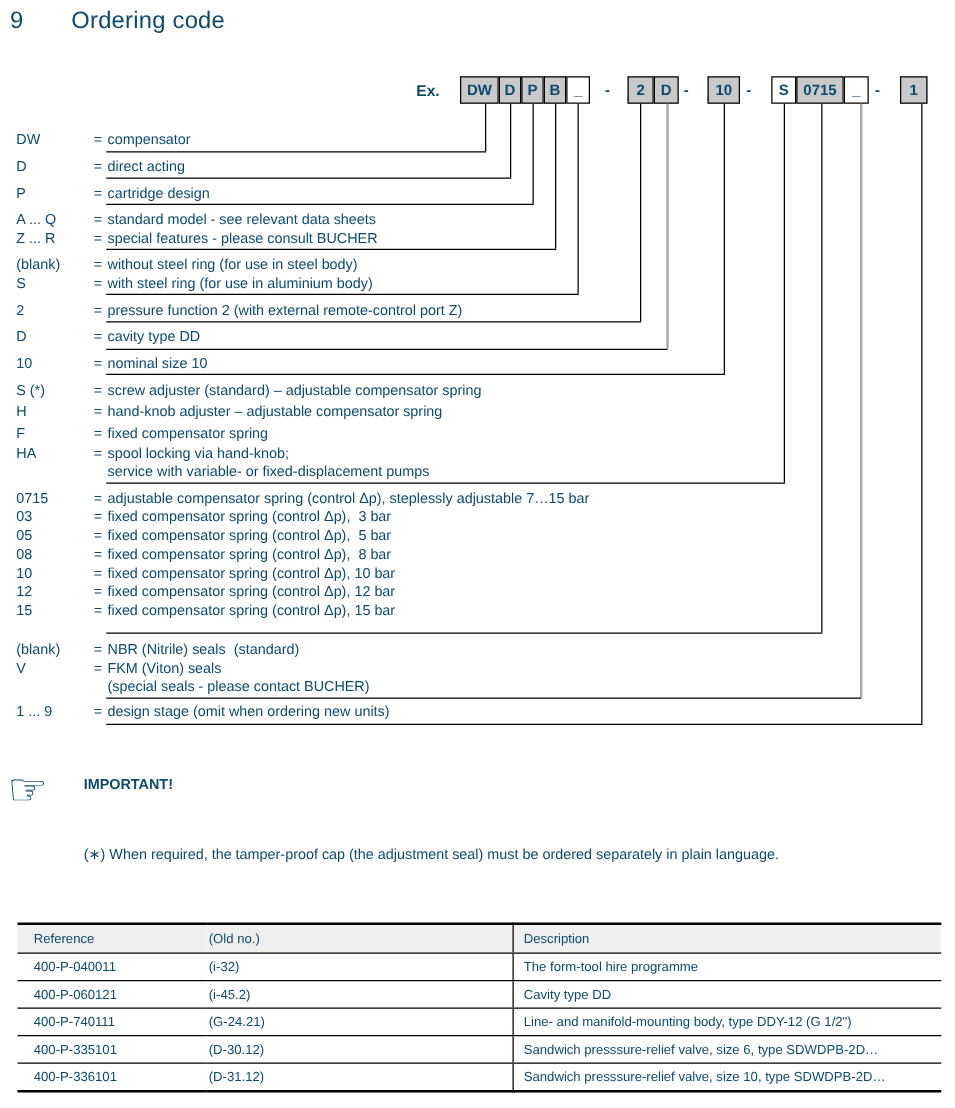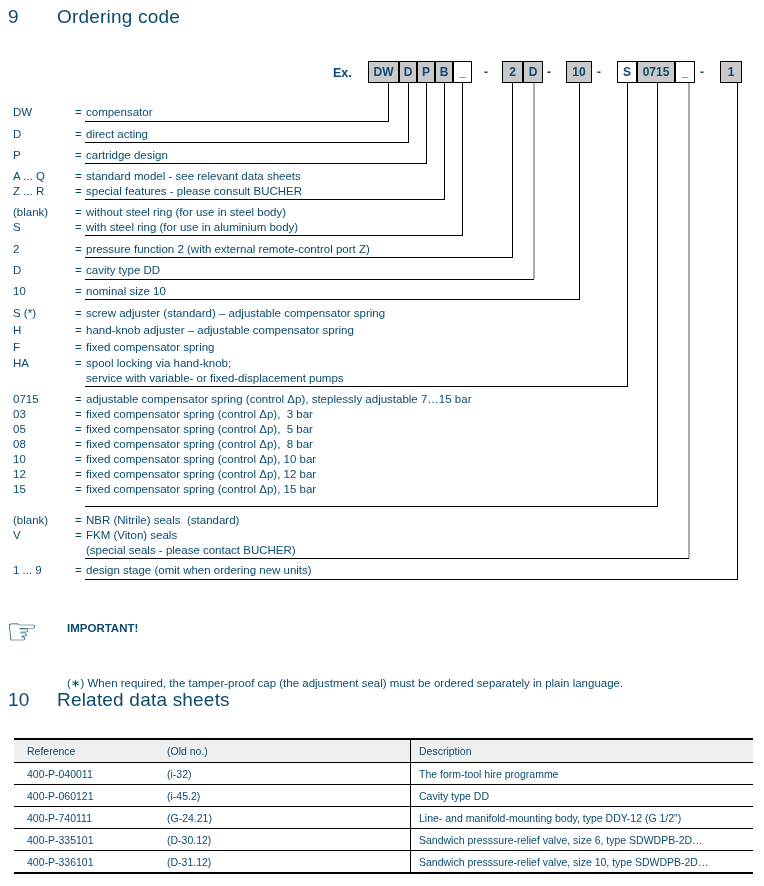--- a/index.html
+++ b/index.html
@@ -210,21 +210,20 @@
         <span class="code">1 ... 9</span>
         <span class="eq">=</span>
         <span class="desc">design stage (omit when ordering new units)</span>
       </div>
     </div>
 
   <span class="hand">☞</span>
   <div class="imp-title">IMPORTANT!</div>
   <div class="imp-text">(∗) When required, the tamper-proof cap (the adjustment seal) must be ordered separately in plain language.</div>
 
-  <div class="h1" style="top:689px;"><span class="num">10</span><span>Related data sheets</span></div>
 
   <table class="rel">
     <thead>
         <tr id="rel-head">
           <th class="c1">Reference</th>
           <th class="c2">(Old no.)</th>
           <th class="c3">Description</th>
         </tr>
       </thead>
     <tbody id="rel-body">

